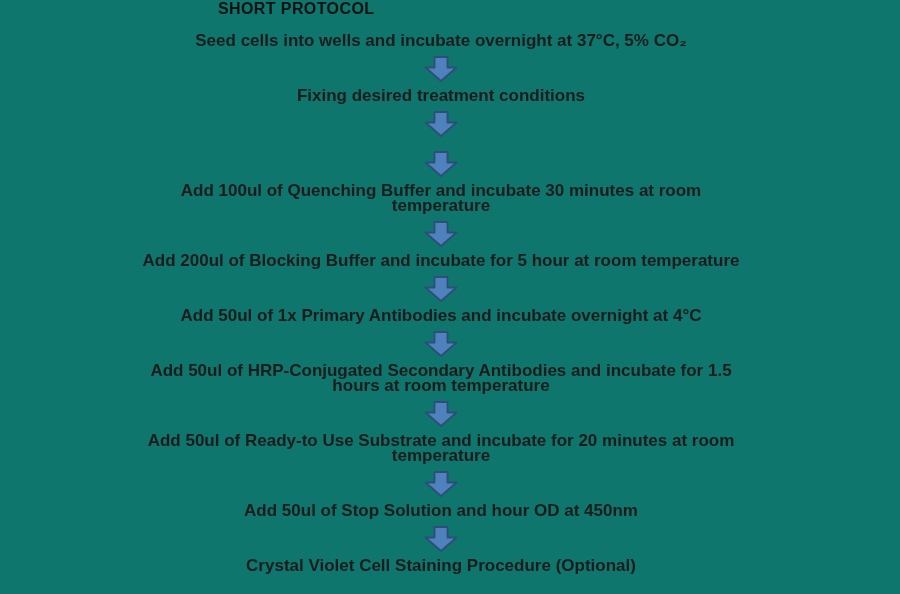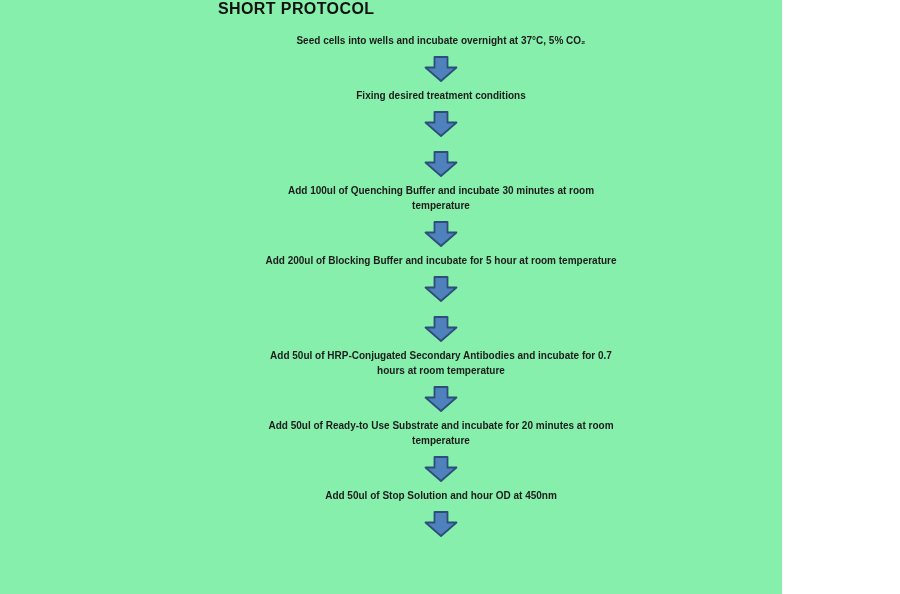--- a/index.html
+++ b/index.html
@@ -2,23 +2,23 @@
 <html><head>
 <meta charset="utf-8">
 <style>
   html, body {
     margin: 0;
     padding: 0;
     background: #ffffff;
   }
   .canvas {
     position: relative;
-    width: 782px;
+    width: 900px;
     height: 594px;
-    background: #86efac;
+    background: #0f766e;
     overflow: hidden;
     font-family: "Liberation Sans", sans-serif;
   }
   .title {
     position: absolute;
     left: 218px;
     top: 0px;
     margin: 0;
     font-size: 16px;
     font-weight: bold;
@@ -29,21 +29,21 @@
   .flow {
     position: absolute;
     left: 141px;
     top: 33px;
     width: 600px;
     display: flex;
     flex-direction: column;
     align-items: center;
   }
   .step {
-    font-size: 10px;
+    font-size: 17px;
     font-weight: bold;
     line-height: 15px;
     text-align: center;
     white-space: pre-line;
     color: #1c1c1c;
   }
   .arrow {
     display: block;
     margin: 8px 0 6px 0;
     flex: 0 0 auto;
@@ -68,31 +68,33 @@
       </svg>
       <div class="step">Add 100ul of Quenching Buffer and incubate 30 minutes at room
 temperature</div>
       <svg class="arrow" width="34" height="26" viewBox="0 0 34 26">
         <path d="M10.5,1 L23.5,1 L23.5,11.5 L32.5,11.5 L17,25 L1.5,11.5 L10.5,11.5 Z" fill="#4F81BD" stroke="#2E4E79" stroke-width="1.8" stroke-linejoin="round"></path>
       </svg>
       <div class="step">Add 200ul of Blocking Buffer and incubate for 5 hour at room temperature</div>
       <svg class="arrow" width="34" height="26" viewBox="0 0 34 26">
         <path d="M10.5,1 L23.5,1 L23.5,11.5 L32.5,11.5 L17,25 L1.5,11.5 L10.5,11.5 Z" fill="#4F81BD" stroke="#2E4E79" stroke-width="1.8" stroke-linejoin="round"></path>
       </svg>
+      <div class="step">Add 50ul of 1x Primary Antibodies and incubate overnight at 4°C</div>
       <svg class="arrow" width="34" height="26" viewBox="0 0 34 26">
         <path d="M10.5,1 L23.5,1 L23.5,11.5 L32.5,11.5 L17,25 L1.5,11.5 L10.5,11.5 Z" fill="#4F81BD" stroke="#2E4E79" stroke-width="1.8" stroke-linejoin="round"></path>
       </svg>
-      <div class="step">Add 50ul of HRP-Conjugated Secondary Antibodies and incubate for 0.7
+      <div class="step">Add 50ul of HRP-Conjugated Secondary Antibodies and incubate for 1.5
 hours at room temperature</div>
       <svg class="arrow" width="34" height="26" viewBox="0 0 34 26">
         <path d="M10.5,1 L23.5,1 L23.5,11.5 L32.5,11.5 L17,25 L1.5,11.5 L10.5,11.5 Z" fill="#4F81BD" stroke="#2E4E79" stroke-width="1.8" stroke-linejoin="round"></path>
       </svg>
       <div class="step">Add 50ul of Ready-to Use Substrate and incubate for 20 minutes at room
 temperature</div>
       <svg class="arrow" width="34" height="26" viewBox="0 0 34 26">
         <path d="M10.5,1 L23.5,1 L23.5,11.5 L32.5,11.5 L17,25 L1.5,11.5 L10.5,11.5 Z" fill="#4F81BD" stroke="#2E4E79" stroke-width="1.8" stroke-linejoin="round"></path>
       </svg>
       <div class="step">Add 50ul of Stop Solution and hour OD at 450nm</div>
       <svg class="arrow" width="34" height="26" viewBox="0 0 34 26">
         <path d="M10.5,1 L23.5,1 L23.5,11.5 L32.5,11.5 L17,25 L1.5,11.5 L10.5,11.5 Z" fill="#4F81BD" stroke="#2E4E79" stroke-width="1.8" stroke-linejoin="round"></path>
       </svg>
+      <div class="step">Crystal Violet Cell Staining Procedure (Optional)</div>
     </div>
 </div>
 
 </body></html>

